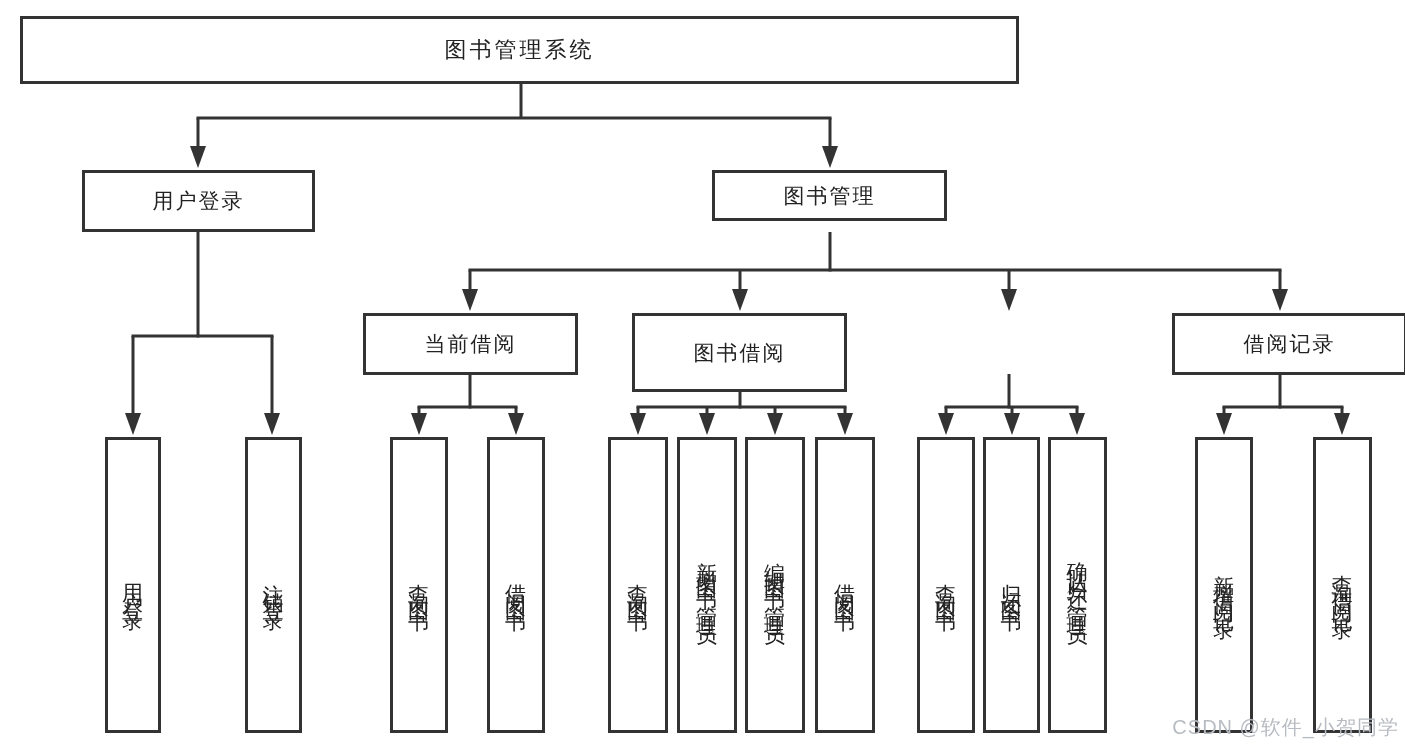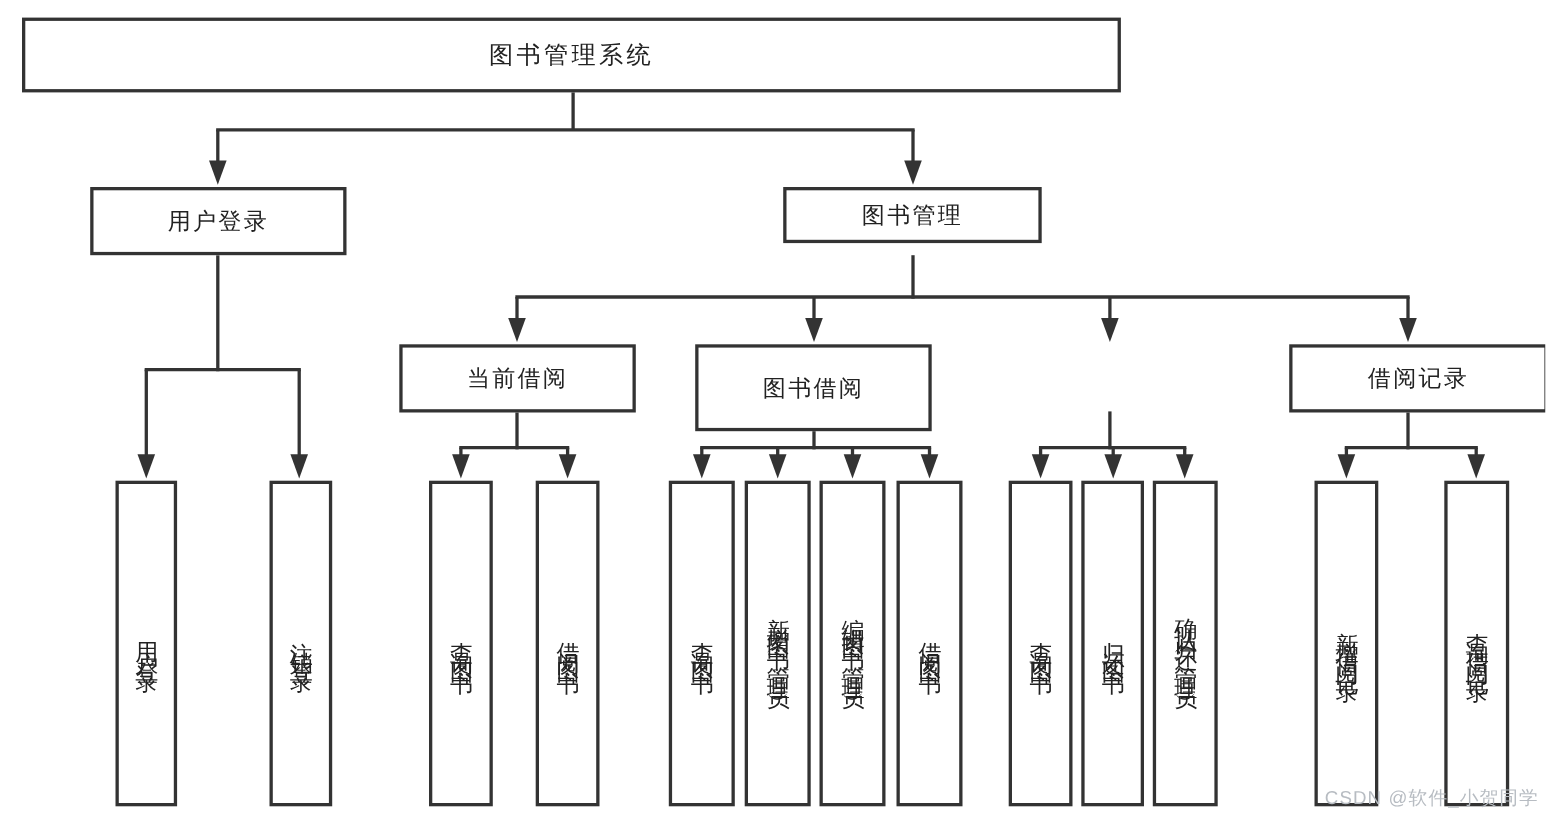--- a/index.html
+++ b/index.html
@@ -46,21 +46,21 @@
     writing-mode: vertical-rl;
     text-orientation: mixed;
     font-size: 21px;
     letter-spacing: 9px;
     line-height: 1;
   }
   .watermark {
     position: absolute;
     right: 6px;
     top: 714px;
-    font-size: 17px;
+    font-size: 20px;
     letter-spacing: 1px;
     color: #b7bcc2;
     white-space: nowrap;
   }
 </style>
 </head>
 <body>
 
 <div id="canvas">
 

